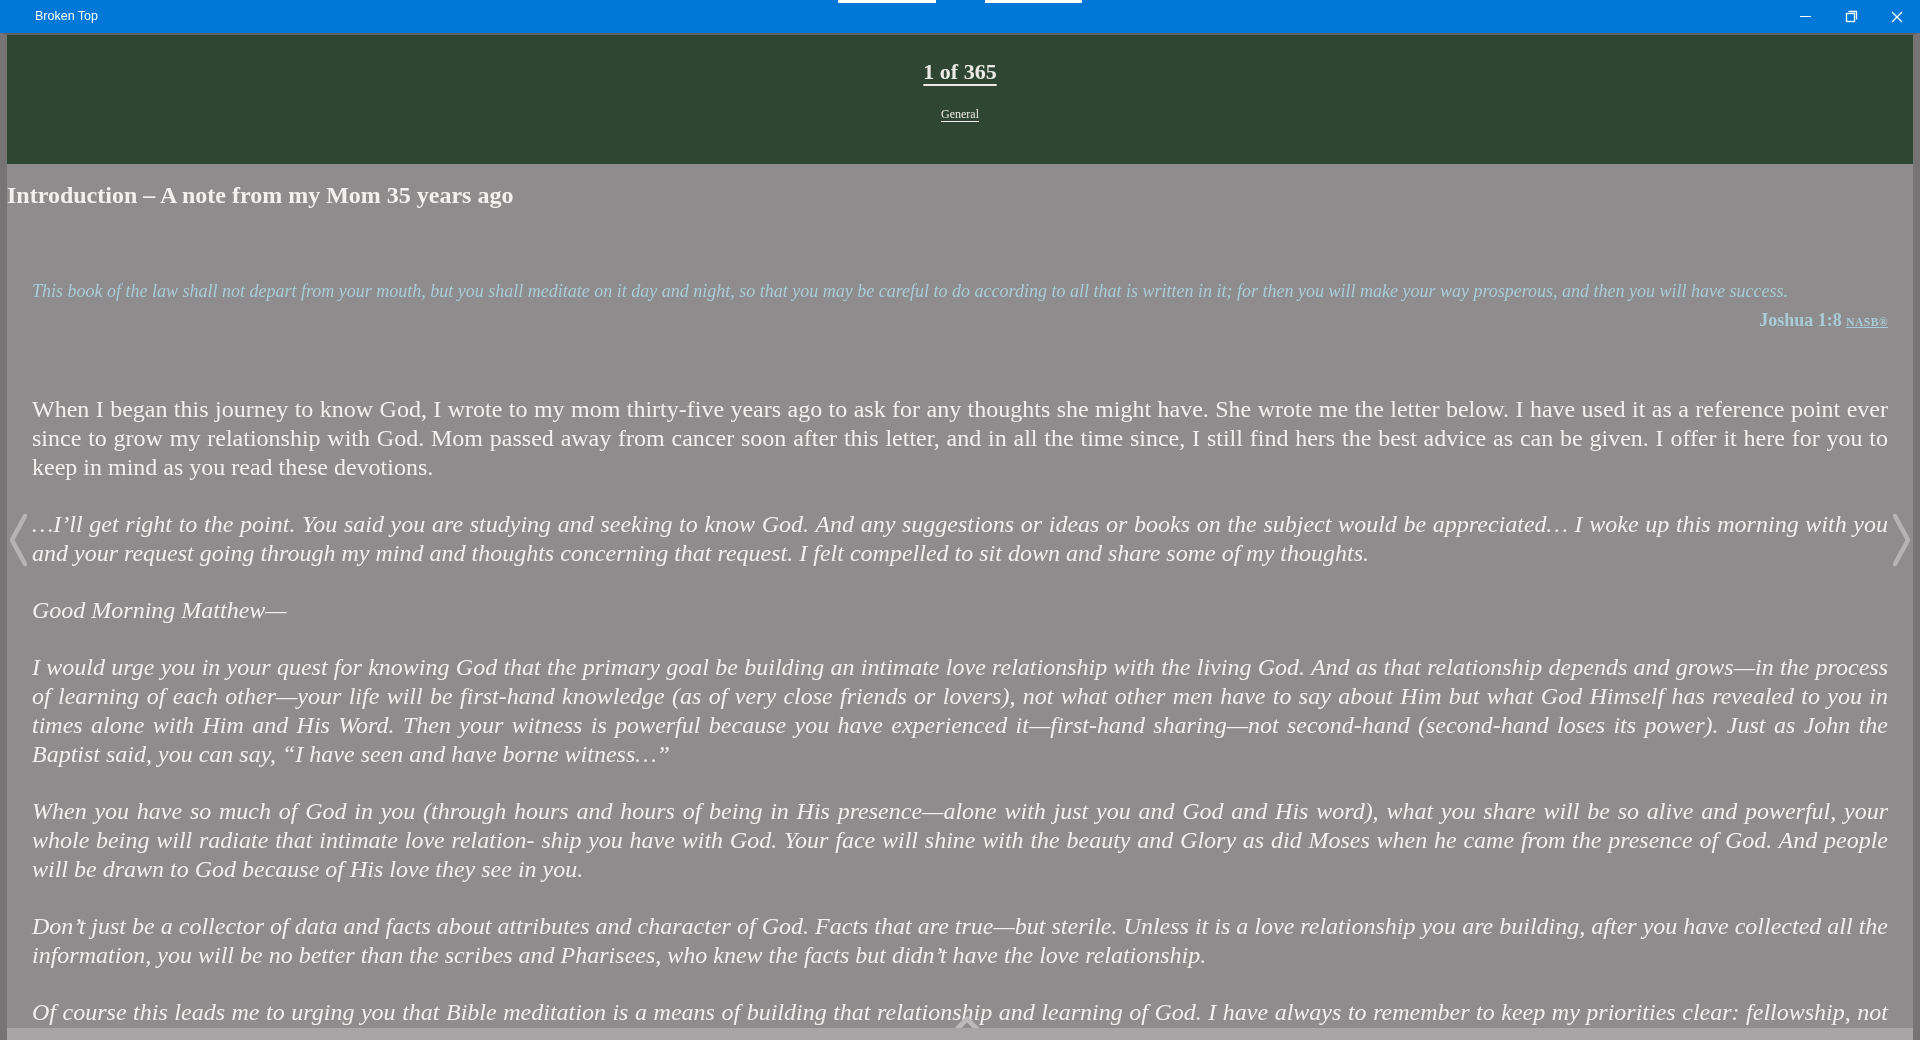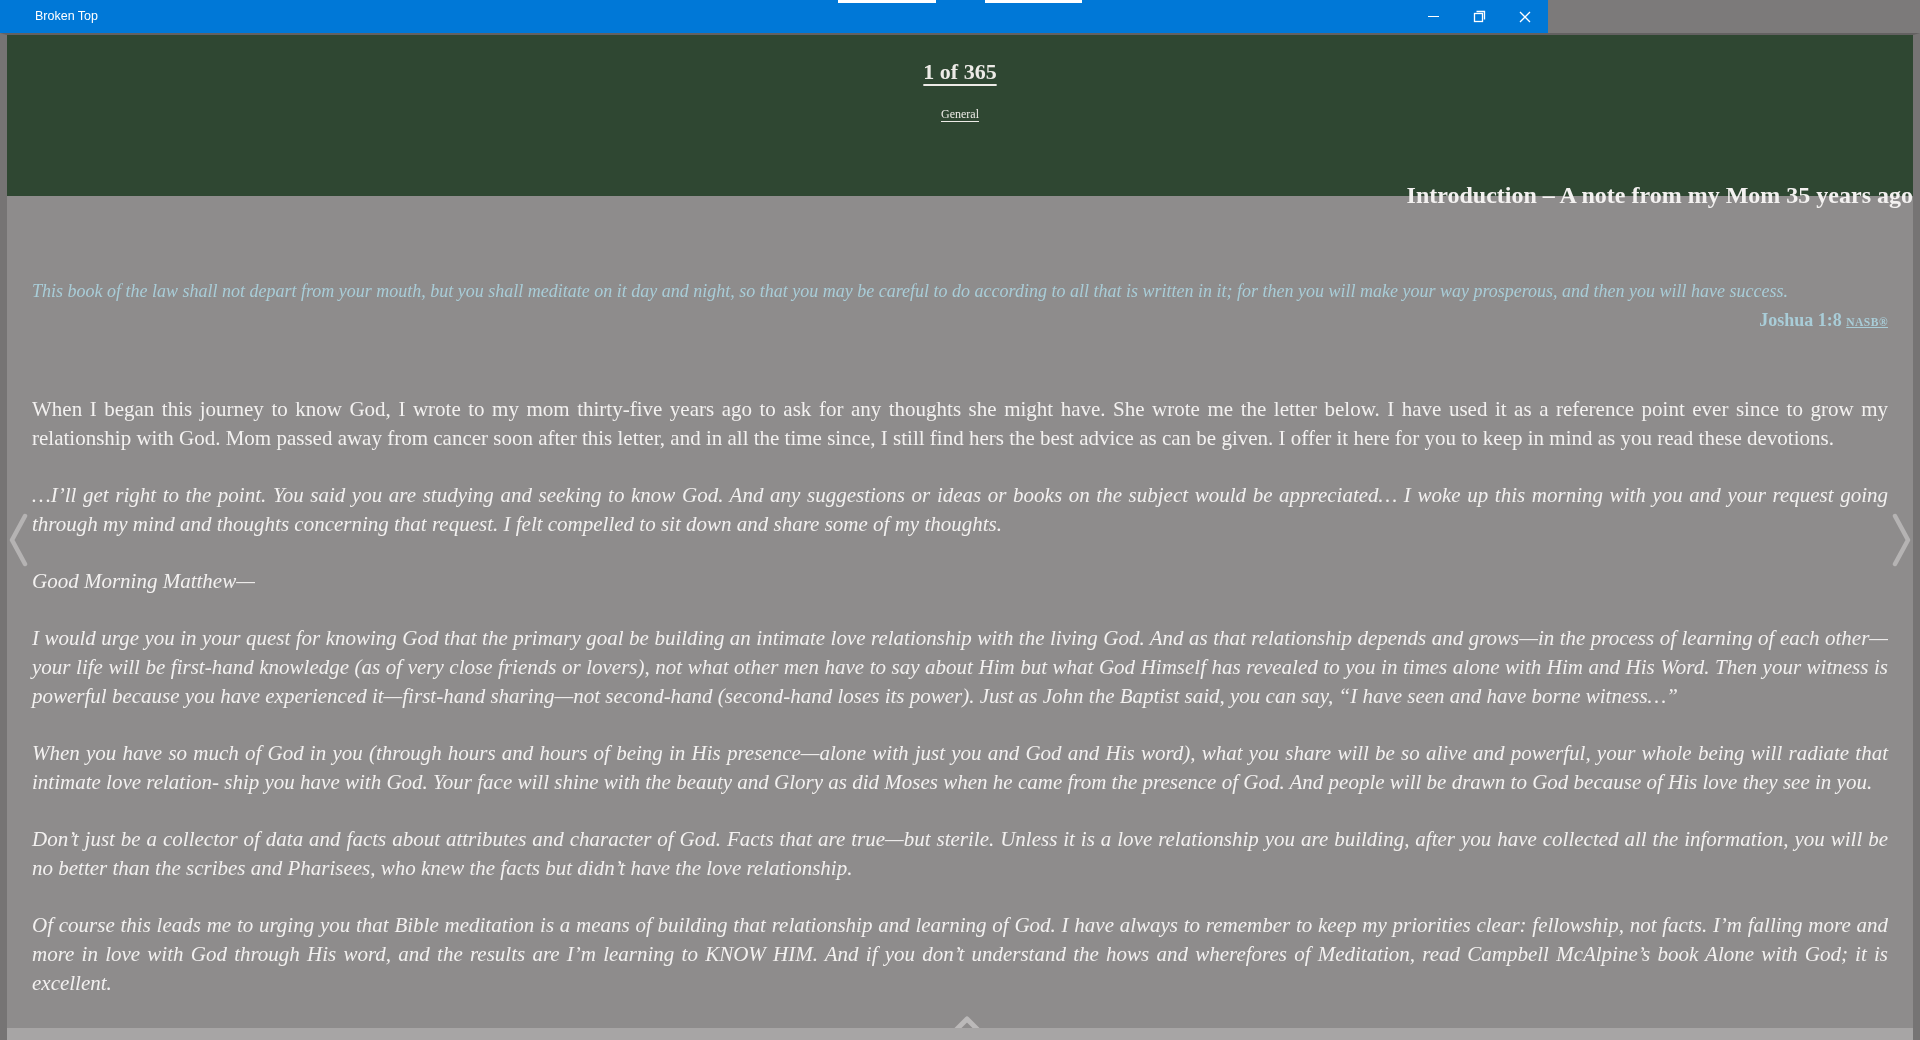--- a/index.html
+++ b/index.html
@@ -1,43 +1,43 @@
 <!DOCTYPE html>
 <html><head>
 <meta charset="utf-8">
 <style>
   html,body{margin:0;padding:0;width:1920px;height:1040px;overflow:hidden;background:#7c7a7a;
     font-family:"Liberation Serif","DejaVu Serif",serif;}
   
-  .titlebar{position:absolute;left:0;top:0;width:1548px;height:33px;background:#0078d7;
+  .titlebar{position:absolute;left:0;top:0;width:1920px;height:33px;background:#0078d7;
     font-family:"Liberation Sans","DejaVu Sans",sans-serif;}
   .win-title{position:absolute;left:35px;top:0;height:33px;line-height:33px;color:#ffffff;font-size:12.5px;}
   .top-accent{position:absolute;top:0;height:3px;background:#ffffff;}
   .accent-a{left:838px;width:98px;}
   .accent-b{left:985px;width:97px;}
   .win-controls{position:absolute;right:0;top:0;height:33px;display:flex;}
   .win-btn{width:46px;height:33px;border:none;background:transparent;display:flex;align-items:center;justify-content:center;padding:0;cursor:pointer;}
   
   .frame{position:absolute;left:0;top:33px;width:1920px;height:1007px;background:#8e8c8c;
     border-left:7px solid #767474;border-right:7px solid #767474;border-top:2px solid #636161;box-sizing:border-box;}
   
-  .devo-header{position:absolute;left:0;top:0;width:1906px;height:161px;background:#2f4732;text-align:center;}
+  .devo-header{position:absolute;left:0;top:0;width:1906px;height:129px;background:#2f4732;text-align:center;}
   .page-indicator{display:inline-block;margin-top:24px;color:#edebe7;font-size:22px;font-weight:bold;
     text-decoration:underline;text-underline-offset:5px;cursor:pointer;}
   .category-link{display:block;margin-top:22px;color:#edebe7;font-size:12px;
     text-decoration:underline;text-underline-offset:3px;cursor:pointer;}
   
   .content{position:absolute;left:0;top:129px;width:1906px;height:876px;color:#f3f1f0;}
-  .article-title{margin:18px 0 8px 0;text-align:right;font-size:24px;font-weight:bold;color:#f3f1f0;}
+  .article-title{margin:18px 0 8px 0;text-align:left;font-size:24px;font-weight:bold;color:#f3f1f0;}
   .scripture{margin:68px 25px 0 25px;font-size:18px;line-height:29px;font-style:italic;color:#a9cdd8;}
   .scripture-ref{margin:0 25px 0 0;text-align:right;color:#a9cdd8;font-size:18px;line-height:29px;}
   .ref-main{font-weight:bold;}
   .ref-version{font-size:11.5px;font-weight:bold;letter-spacing:.5px;text-decoration:underline;cursor:pointer;}
   .body-text{margin:58px 25px 0 25px;}
-  .para{margin:0 0 28px 0;font-size:21px;line-height:29px;text-align:justify;color:#f3f1f0;}
+  .para{margin:0 0 28px 0;font-size:24px;line-height:29px;text-align:justify;color:#f3f1f0;}
   .italic{font-style:italic;}
   
   .nav-chevron{position:absolute;background:transparent;border:none;padding:0;cursor:pointer;}
   .prev{left:1px;top:478px;}
   .next{right:1px;top:478px;}
   .up{left:937px;top:981px;}
   
   .bottom-band{position:absolute;left:0;bottom:0;width:1906px;height:12px;background:#a7a5a5;}
 </style>
 </head>

